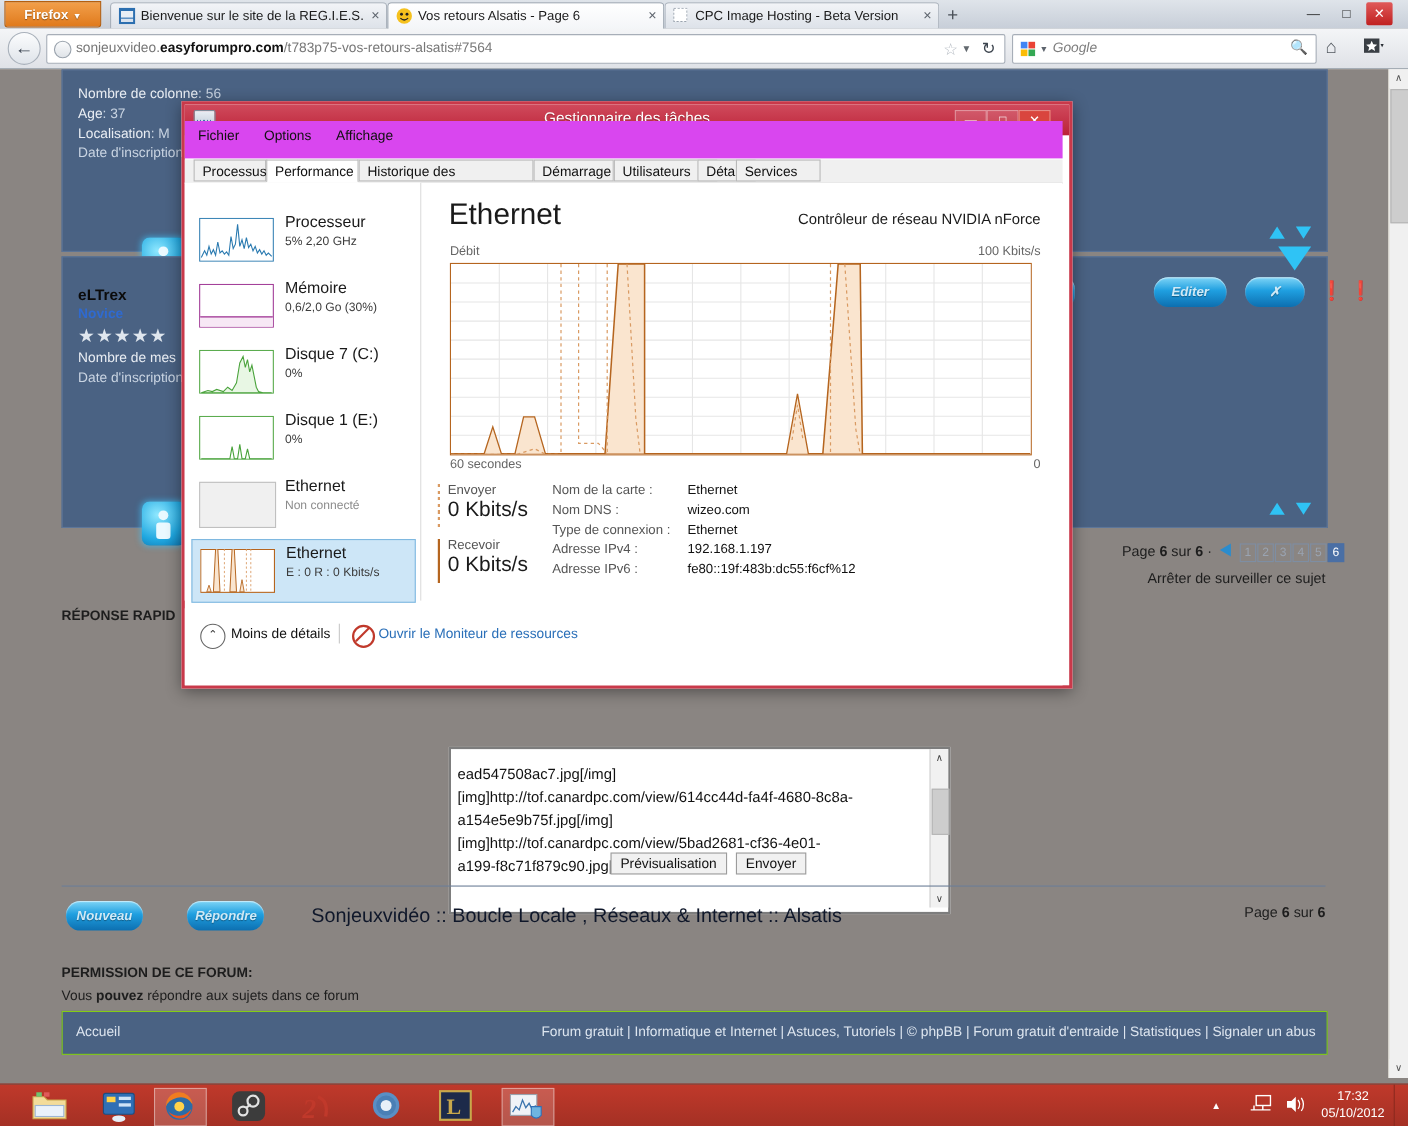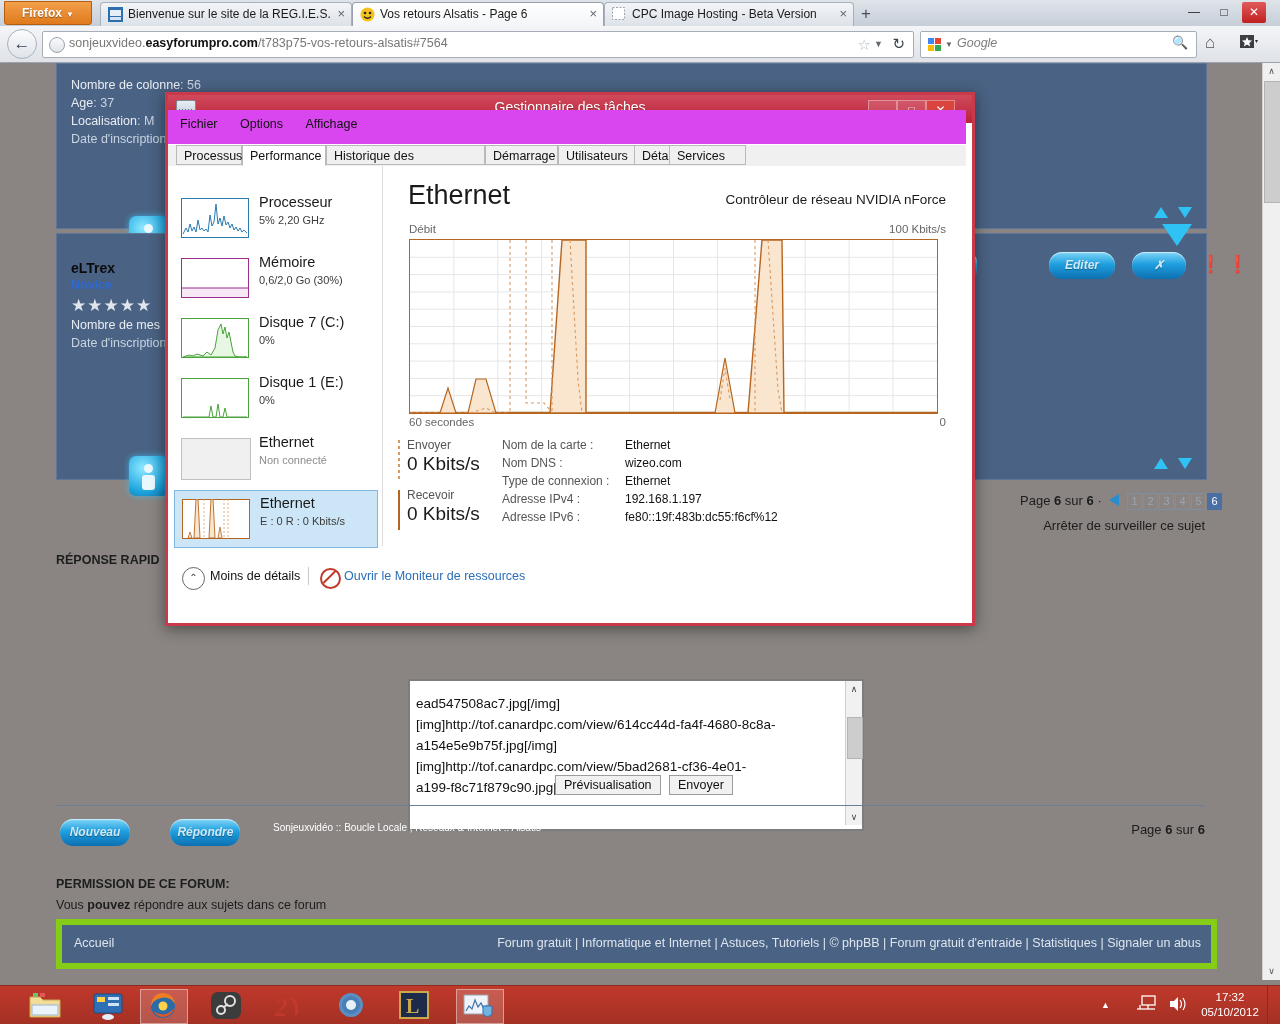--- a/index.html
+++ b/index.html
@@ -83,21 +83,21 @@
   .replybox{position:absolute;left:408px;top:616px;width:452px;height:148px;background:#fff;
     border:2px solid #7d7d7d;}
   .replybox .txt{position:absolute;left:6px;top:2px;width:420px;font-size:13.5px;color:#111;line-height:21px;}
   .rb-scroll{position:absolute;right:0;top:0;width:16px;height:144px;background:#f1f1f1;border-left:1px solid #cfcfcf;}
   .rb-scroll .a{position:absolute;left:0;width:16px;height:16px;text-align:center;font-size:9px;line-height:16px;color:#444;}
   .rb-scroll .th{position:absolute;left:1px;top:36px;width:14px;height:40px;background:#cdcdcd;border:1px solid #b4b4b4;}
 
   .formbtn{display:inline-block;font-size:12.5px;padding:2px 8px;background:#f1f1f1;border:1px solid #9c9c9c;color:#111;}
 
   .footerbar{position:absolute;left:56px;top:856px;width:1149px;height:38px;background:#4a6283;
-    border:6px solid #84cc16;}
+    border:1px solid #84cc16;}
   .footerbar a{color:#dde5ef;font-size:12.5px;text-decoration:none;}
 
   
   #tm{position:absolute;left:165px;top:92px;width:804px;height:528px;
     border:3px solid #c9394a;background:#fff;box-shadow:0 3px 14px rgba(0,0,0,.45);}
   .tm-title{position:absolute;left:0;top:0;width:804px;height:28px;
     background:linear-gradient(#d04a5c,#bb2238);}
   .tm-title .ico{position:absolute;left:8px;top:5px;width:18px;height:17px;
     background:linear-gradient(#e9eef4,#b9c4d2);border:1px solid #7f8b99;border-radius:2px;}
   .tm-title .ico:after{content:"";position:absolute;left:2px;top:8px;width:13px;height:6px;
@@ -335,21 +335,21 @@
       <span class="formbtn">Prévisualisation</span>
       <span class="formbtn" style="margin-left:4px;">Envoyer</span>
     </div>
 
     <div style="position:absolute;left:56px;top:742px;width:1149px;height:1px;background:#6d7f97;"></div>
 
     <div style="position:absolute;left:60px;top:756px;">
       <span class="btn3d" style="width:70px;text-align:center;padding:0;">Nouveau</span>
       <span class="btn3d" style="width:70px;text-align:center;padding:0;margin-left:36px;">Répondre</span>
     </div>
-    <div style="position:absolute;left:273px;top:759px;font-size:10px;color:#ffffff;">Sonjeuxvidéo :: Boucle Locale , Réseaux &amp; Internet :: Alsatis</div>
+    <div style="position:absolute;left:283px;top:759px;font-size:18px;color:#0f172a;">Sonjeuxvidéo :: Boucle Locale , Réseaux &amp; Internet :: Alsatis</div>
     <div class="pagelinks" style="position:absolute;right:58px;top:759px;">
       <span>Page</span>
       <b>6</b>
       <span>sur</span>
       <b>6</b>
     </div>
 
     <div style="position:absolute;left:56px;top:814px;font-size:12.5px;font-weight:bold;color:#1d1d1d;">PERMISSION DE CE FORUM:</div>
     <div style="position:absolute;left:56px;top:835px;font-size:12.5px;color:#1d1d1d;"><span>Vous </span><b>pouvez</b><span> répondre aux sujets dans ce forum</span></div>
 

